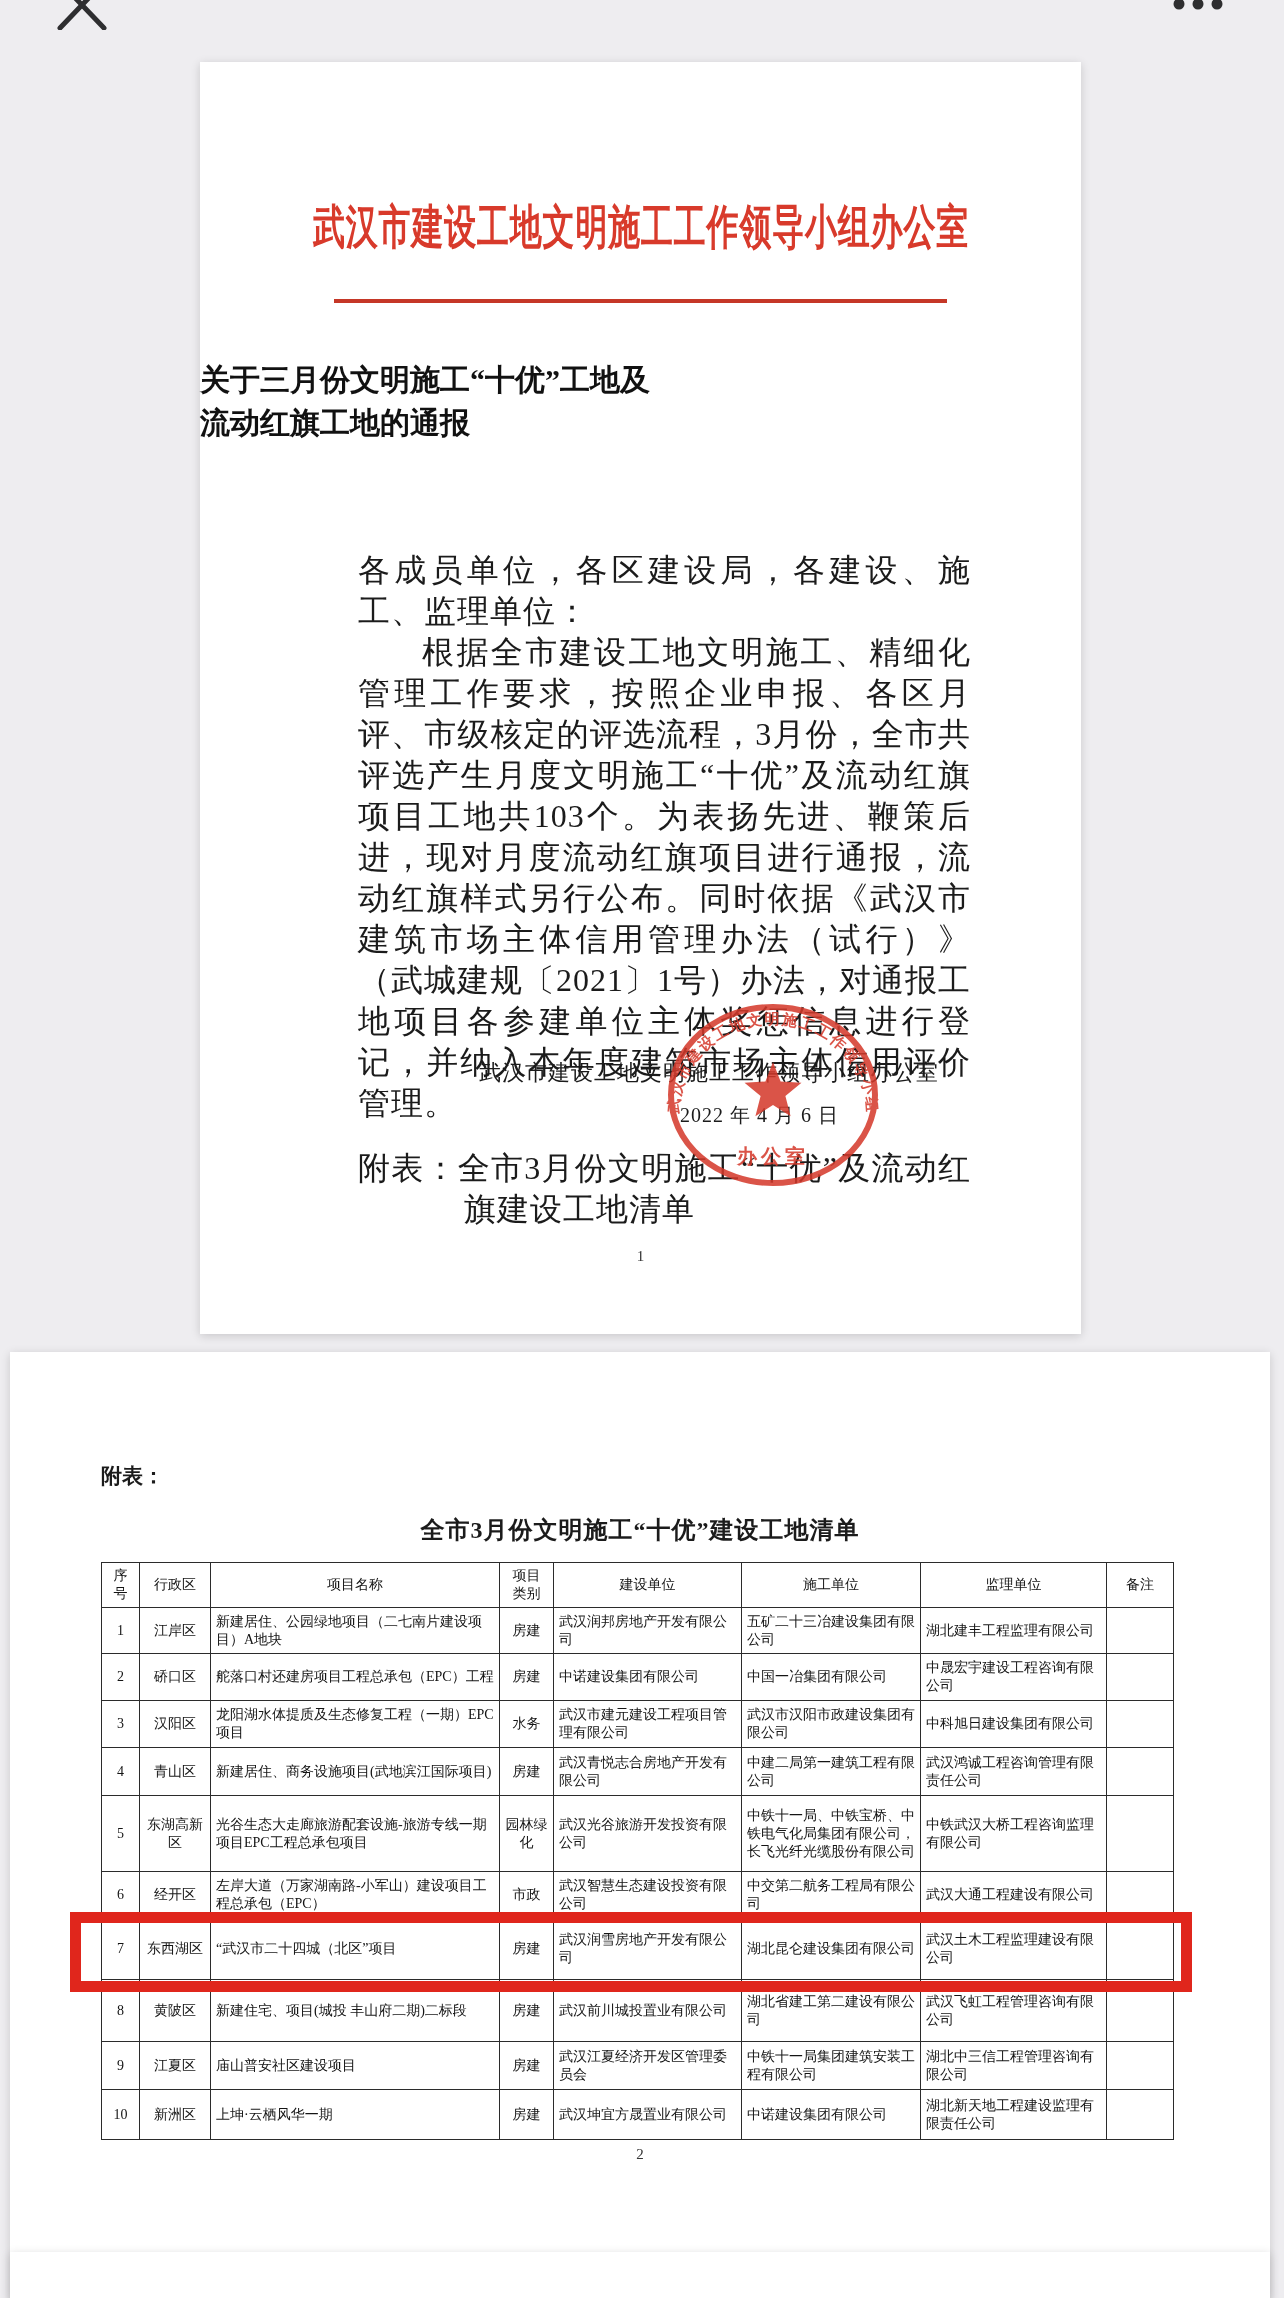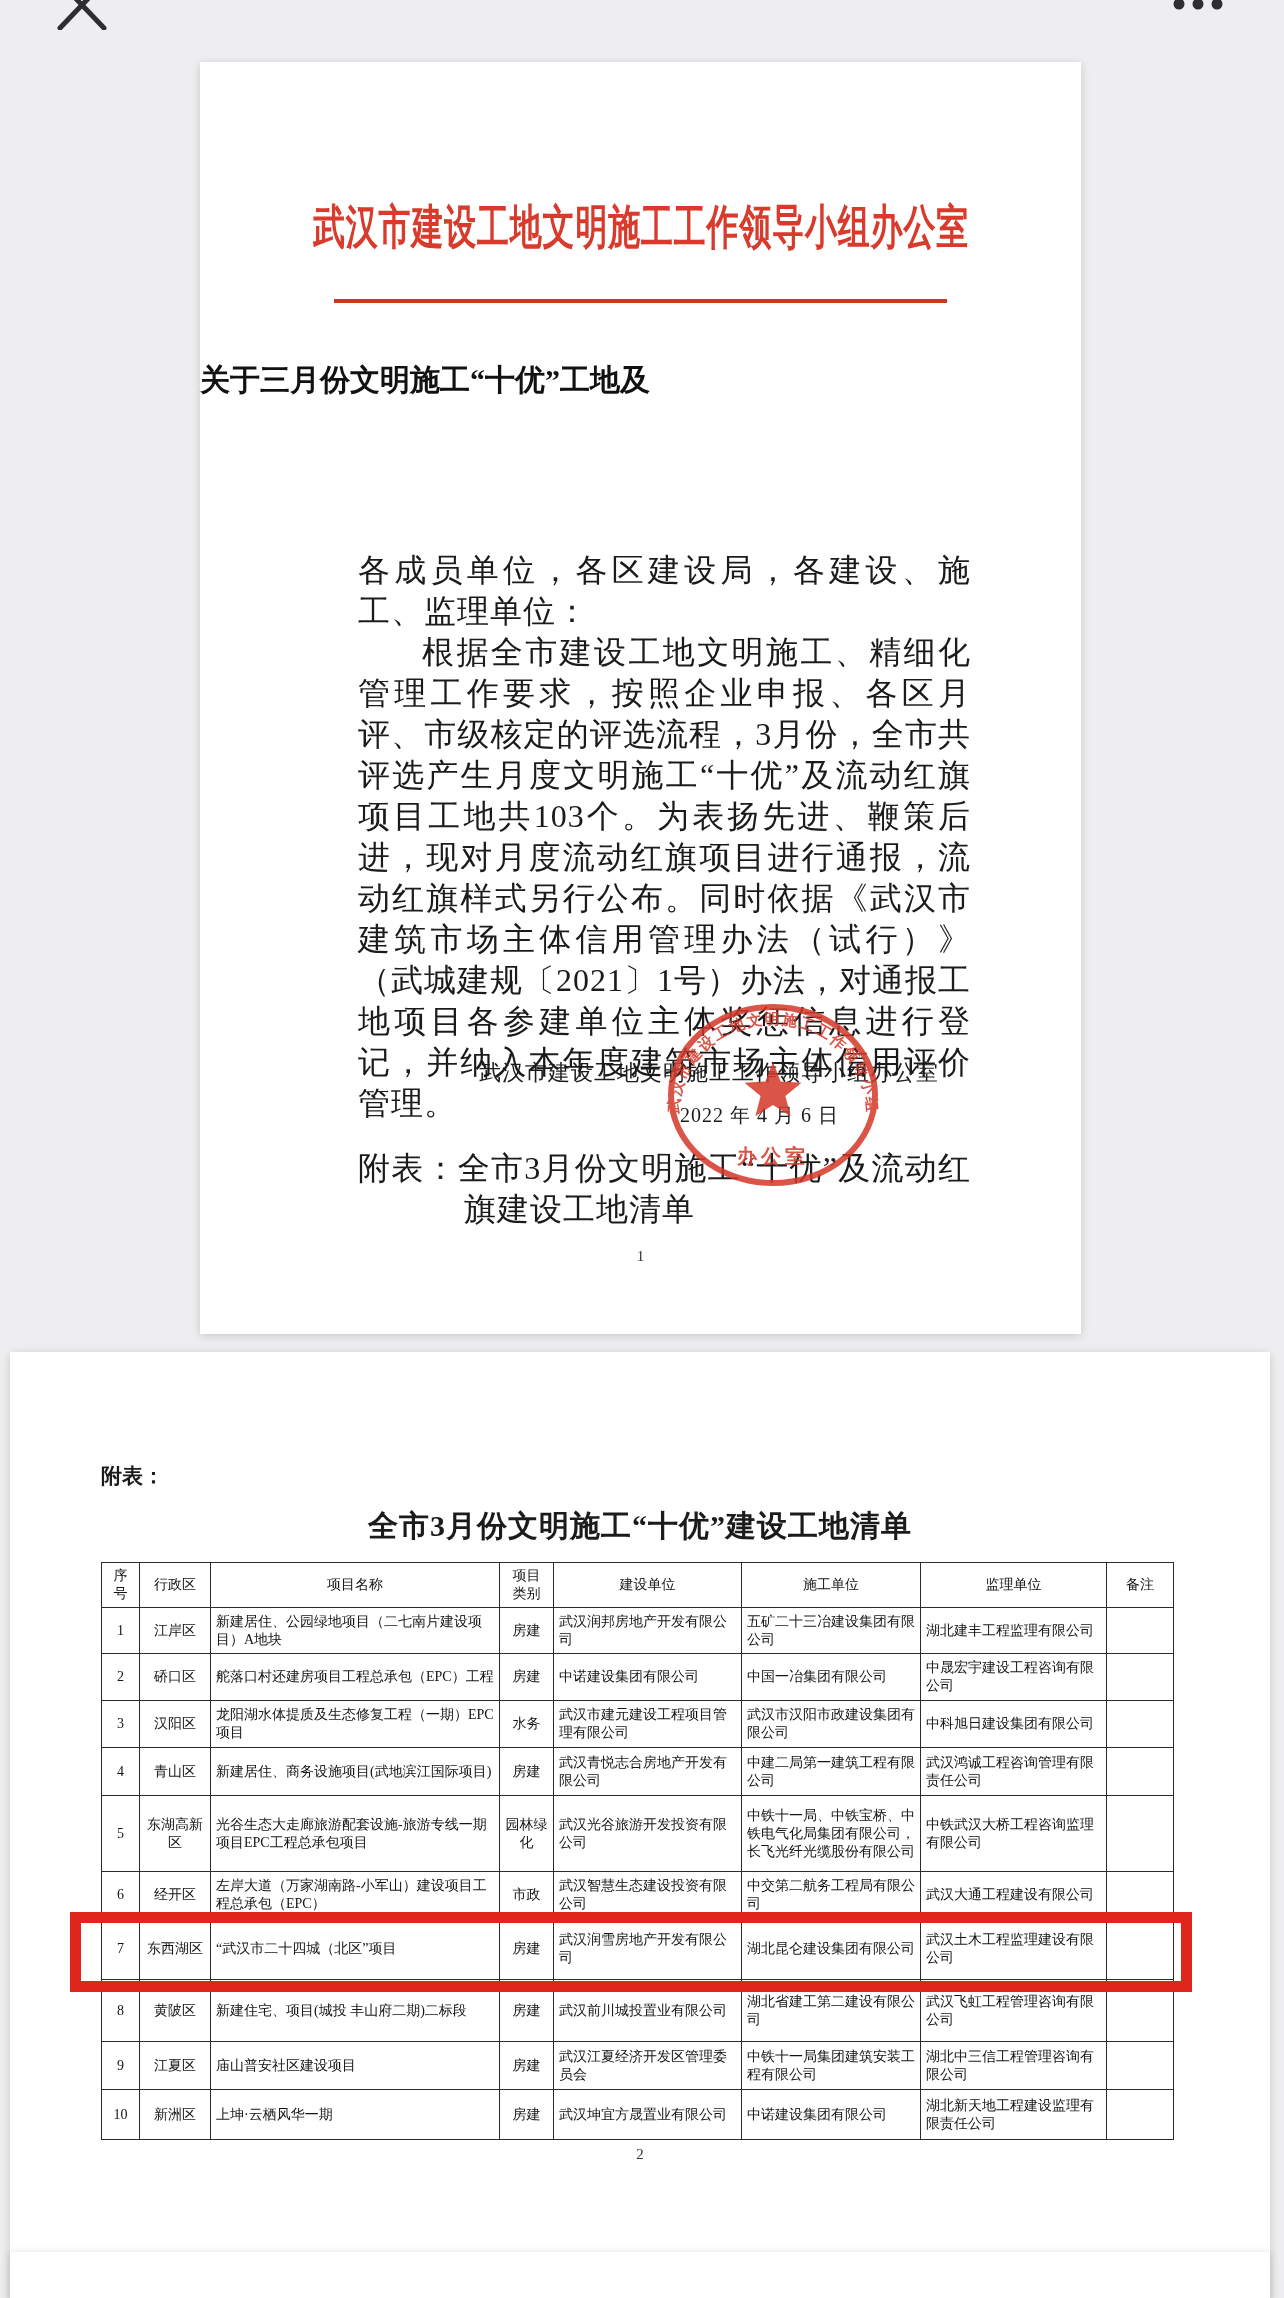--- a/index.html
+++ b/index.html
@@ -32,22 +32,22 @@
   .salutation{text-indent:0;}
   .paragraph{text-indent:2em;}
   .attach-note{margin-top:24px;padding-left:106px;text-indent:-106px;}
   .signature{position:absolute;top:996px;left:279px;font-size:22px;letter-spacing:1px;white-space:nowrap;z-index:2;}
   .sign-date{position:absolute;top:1040px;left:480px;font-size:20px;letter-spacing:1px;white-space:nowrap;z-index:2;}
   .seal{position:absolute;left:463px;top:938px;width:220px;height:190px;opacity:0.86;z-index:3;}
   .page-num{position:absolute;left:0;width:100%;text-align:center;font-size:15px;color:#333;}
   #pageNum1{top:1186px;}
   
   .attach-label{position:absolute;top:110px;left:91px;font-size:21px;font-weight:bold;}
-  .table-title{position:absolute;top:154px;left:0;width:100%;text-align:center;
-    font-size:30px;font-weight:bold;letter-spacing:1px;}
+  .table-title{position:absolute;top:162px;left:0;width:100%;text-align:center;
+    font-size:24px;font-weight:bold;letter-spacing:1px;}
   .table-wrap{position:absolute;top:210px;left:91px;width:1072px;}
   table#grid{border-collapse:collapse;table-layout:fixed;width:1072px;
     font-size:14px;line-height:18px;color:#141414;}
   #grid th,#grid td{border:1px solid #2b2b2b;padding:2px 5px;vertical-align:middle;
     overflow:hidden;word-break:break-all;}
   #grid th{font-weight:normal;text-align:center;white-space:pre-line;height:40px;}
   #grid td{text-align:left;}
   #grid td:nth-child(1),#grid td:nth-child(2),#grid td:nth-child(4),#grid td:nth-child(8){text-align:center;}
   #grid tbody tr:nth-child(1){height:46px;}
   #grid tbody tr:nth-child(2){height:47px;}
@@ -77,20 +77,21 @@
 </svg>
 
 <div id="page1" class="page">
   <div class="org-header">
     <span>武汉市建设工地文明施工工作领导小组办公室</span>
   </div>
   <div class="red-rule"></div>
 
   <div class="doc-title">
     <div>关于三月份文明施工“十优”工地及</div>
+    <div>流动红旗工地的通报</div>
   </div>
 
   <div class="body-text">
     <div class="salutation">各成员单位，各区建设局，各建设、施工、监理单位：</div>
     <div class="paragraph">根据全市建设工地文明施工、精细化管理工作要求，按照企业申报、各区月评、市级核定的评选流程，3月份，全市共评选产生月度文明施工“十优”及流动红旗项目工地共103个。为表扬先进、鞭策后进，现对月度流动红旗项目进行通报，流动红旗样式另行公布。同时依据《武汉市建筑市场主体信用管理办法（试行）》（武城建规〔2021〕1号）办法，对通报工地项目各参建单位主体奖惩信息进行登记，并纳入本年度建筑市场主体信用评价管理。</div>
     <div class="attach-note">附表：全市3月份文明施工“十优”及流动红旗建设工地清单</div>
   </div>
 
   <div class="signature">武汉市建设工地文明施工工作领导小组办公室</div>
   <div class="sign-date">2022 年 4 月 6 日</div>

